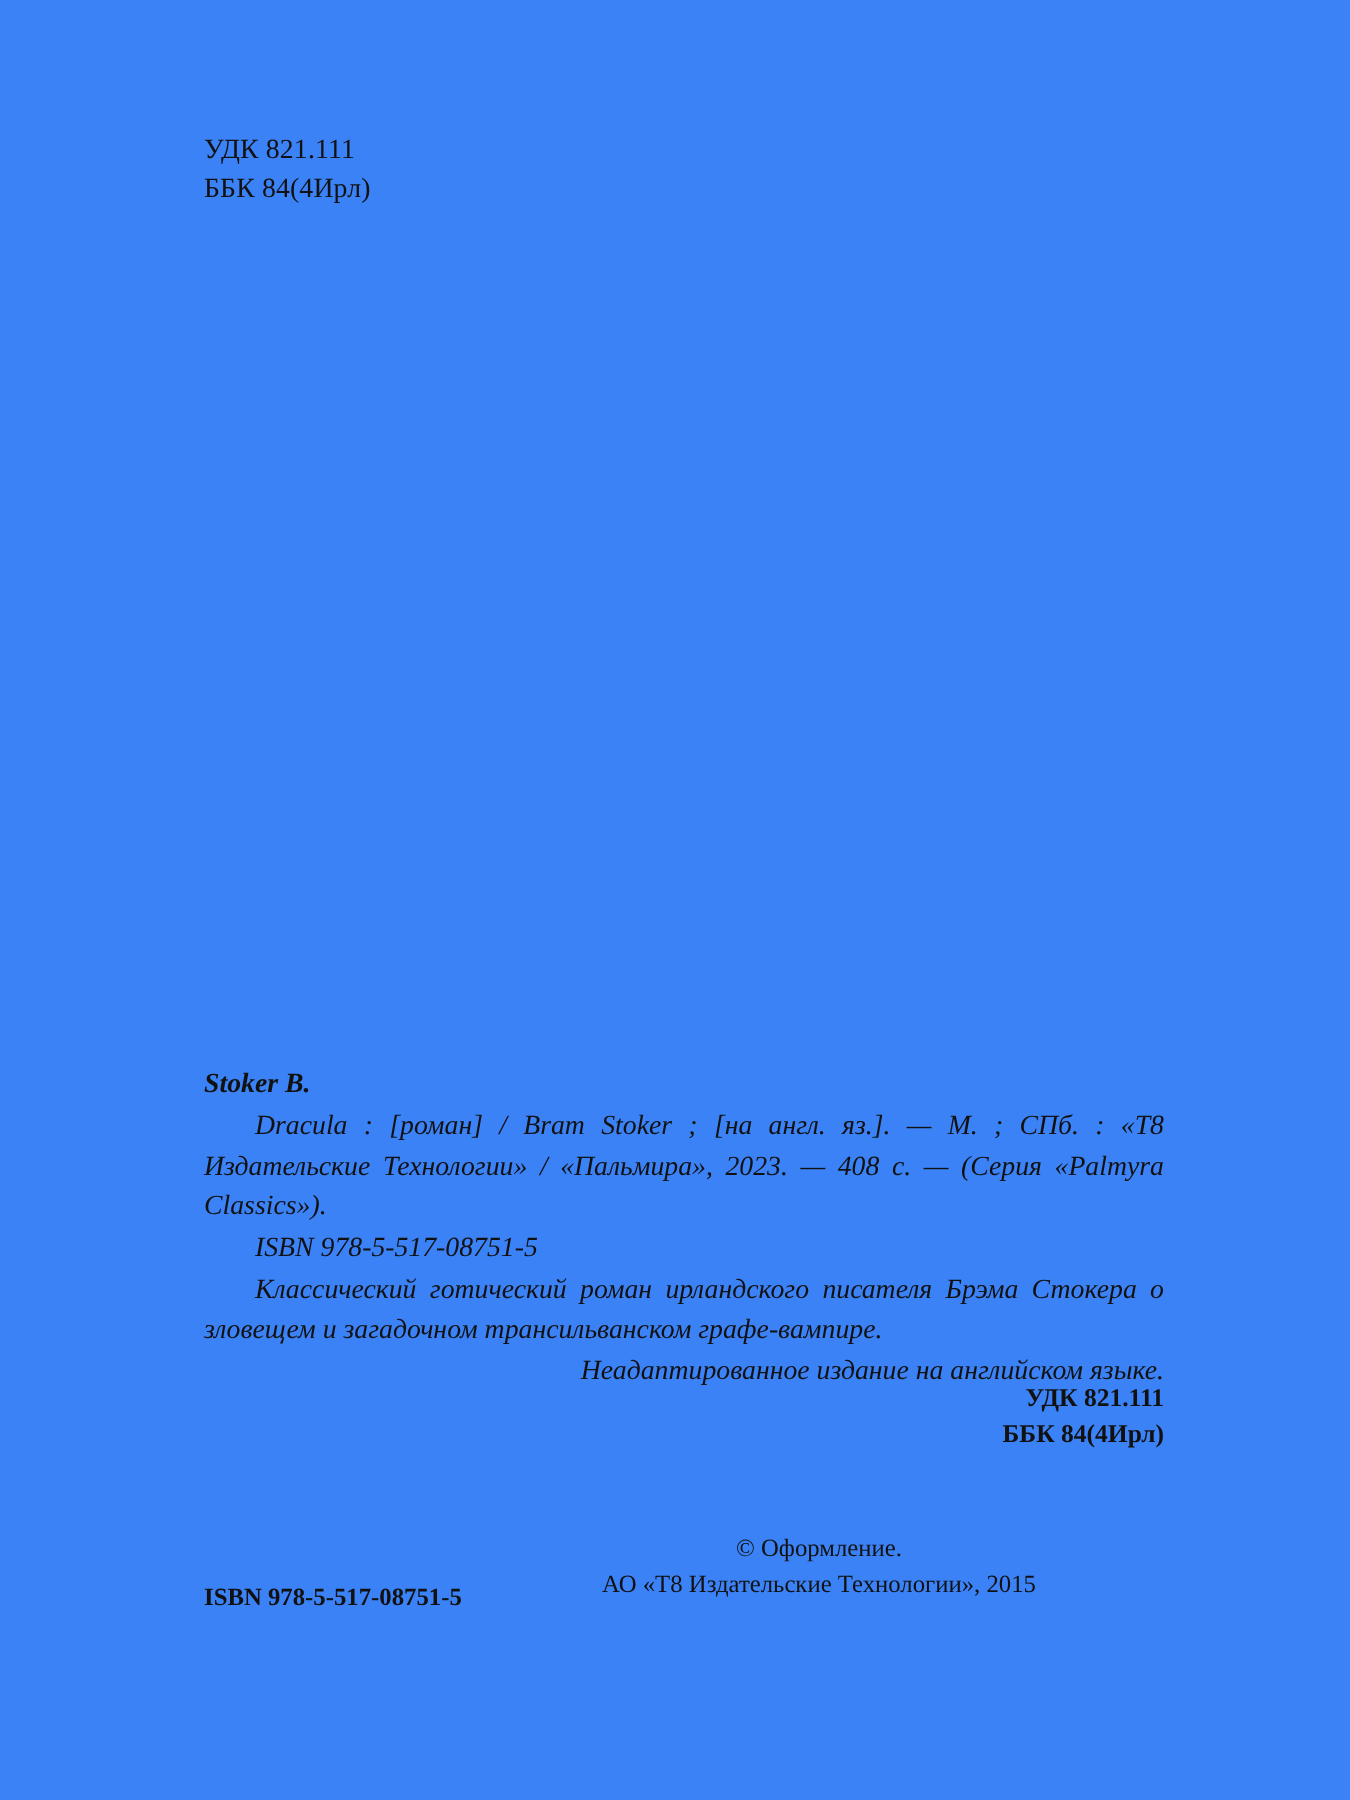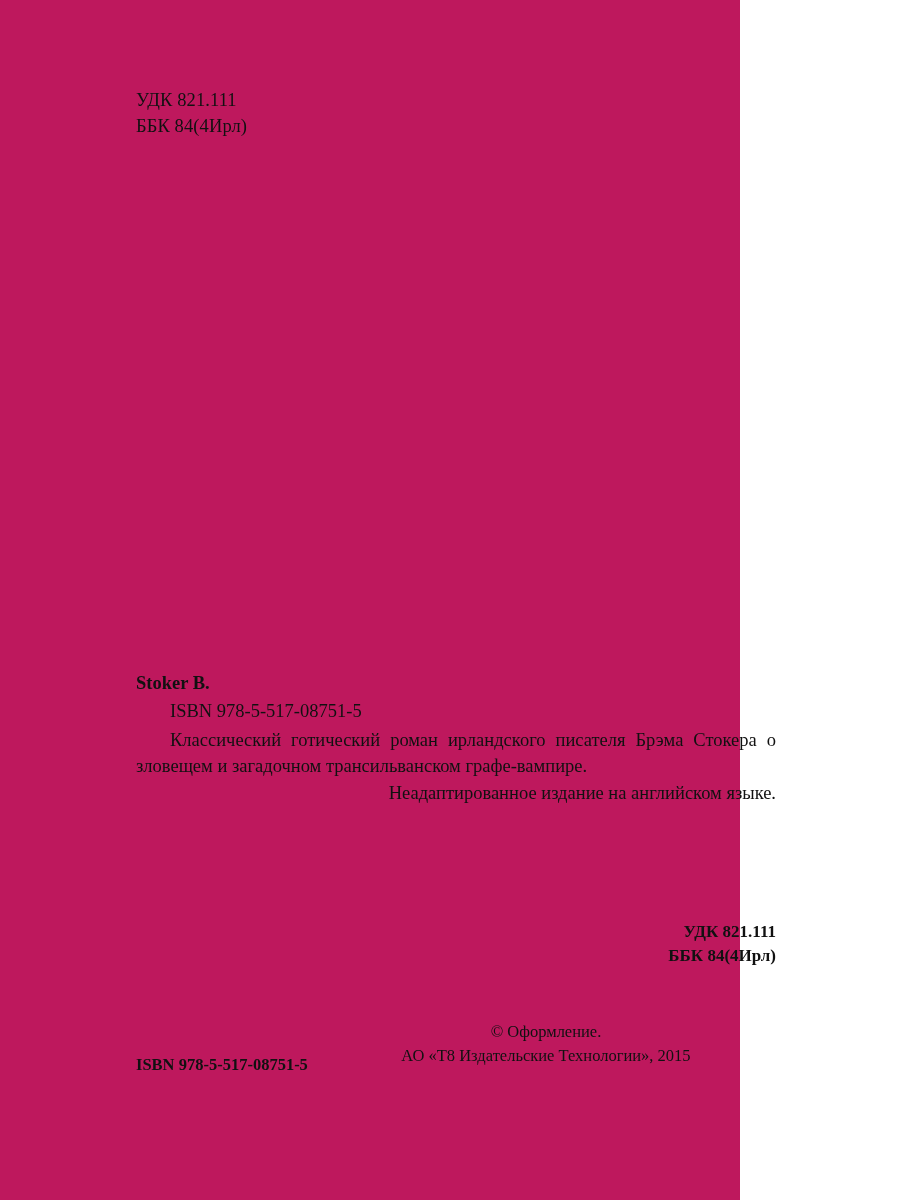--- a/index.html
+++ b/index.html
@@ -14,46 +14,47 @@
     position: relative;
     font-family: "Liberation Serif", "DejaVu Serif", serif;
     color: #111111;
     overflow: hidden;
   }
 
   .page {
     position: absolute;
     left: 0;
     top: 0;
-    width: 740px;
+    width: 900px;
     height: 1200px;
-    background: #be185d;
+    background: #3b82f6;
   }
 
   
   .top-codes {
     position: absolute;
     left: 136px;
     top: 88px;
     font-size: 18.5px;
     line-height: 1.38;
     letter-spacing: 0.1px;
   }
   .top-codes div {
     white-space: pre;
   }
 
   
   .biblio {
     position: absolute;
     left: 136px;
-    top: 670px;
+    top: 710px;
     width: 640px;
     font-size: 18.5px;
     line-height: 1.42;
+    font-style: italic;
   }
   .author-line {
     font-weight: bold;
     font-size: 18.5px;
     margin-bottom: 2px;
   }
   .desc {
     text-align: justify;
     text-indent: 34px;
     word-spacing: 0.5px;
@@ -120,20 +121,21 @@
 
 <div class="page">
 
   <div class="top-codes">
     <div>УДК 821.111</div>
     <div>ББК 84(4Ирл)</div>
   </div>
 
   <div class="biblio">
     <div class="author-line">Stoker B.</div>
+    <div class="desc">Dracula : [роман] / Bram Stoker ; [на англ. яз.]. — М. ; СПб. : «Т8 Издательские Технологии» / «Пальмира», 2023. — 408 с. — (Серия «Palmyra Classics»).</div>
     <div class="isbn-line">ISBN 978-5-517-08751-5</div>
     <div class="annotation">Классический готический роман ирландского писателя Брэма Стокера о зловещем и загадочном трансильванском графе-вампире.</div>
     <div class="annotation-2">Неадаптированное издание на английском языке.</div>
   </div>
 
   <div class="codes-right">
     <div>УДК 821.111</div>
     <div>ББК 84(4Ирл)</div>
   </div>
 

